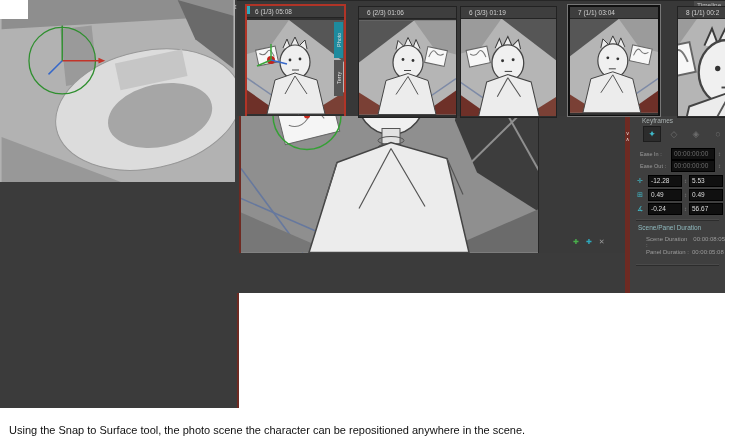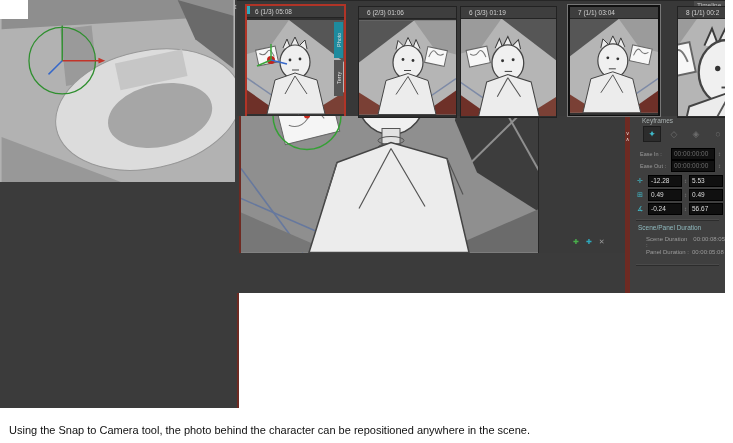--- a/index.html
+++ b/index.html
@@ -420,15 +420,15 @@
       <svg width="97" height="97" viewBox="0 0 97 94">
         <use href="#thumbsketch" transform="translate(-42,-28) scale(1.9)"></use>
       </svg>
     </div>
   </div>
 </div>
 
 <div class="abs" style="left:0;top:10;width:28px;height:19px;background:#fff;"></div>
 <div class="abs" style="left:725px;top:10;width:8px;height:293px;background:#fff;"></div>
 
-<div id="caption">Using the Snap to Camera tool, the photo behind the character can be repositioned anywhere in the scene.</div>
+<div id="caption">Using the Snap to Surface tool, the photo scene the character can be repositioned anywhere in the scene.</div>
 
 </div>
 
 </body></html>

